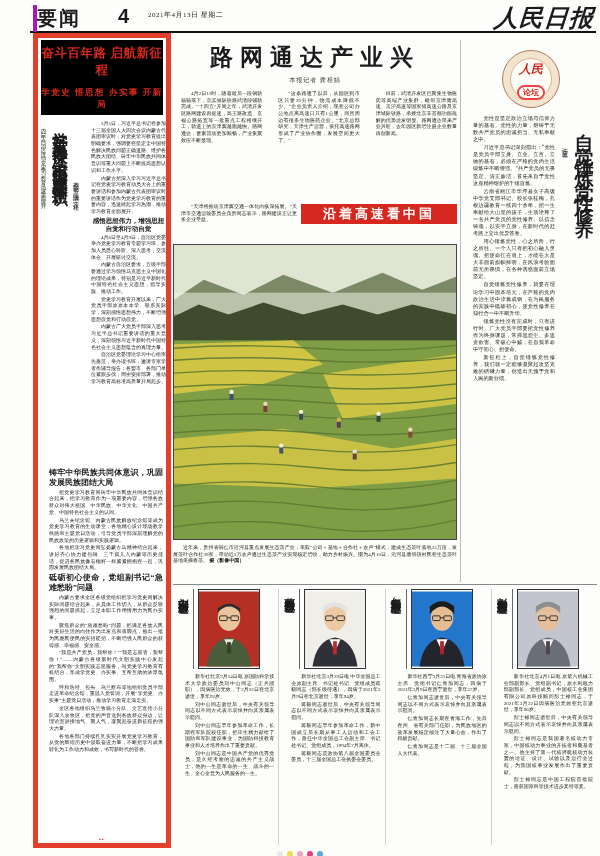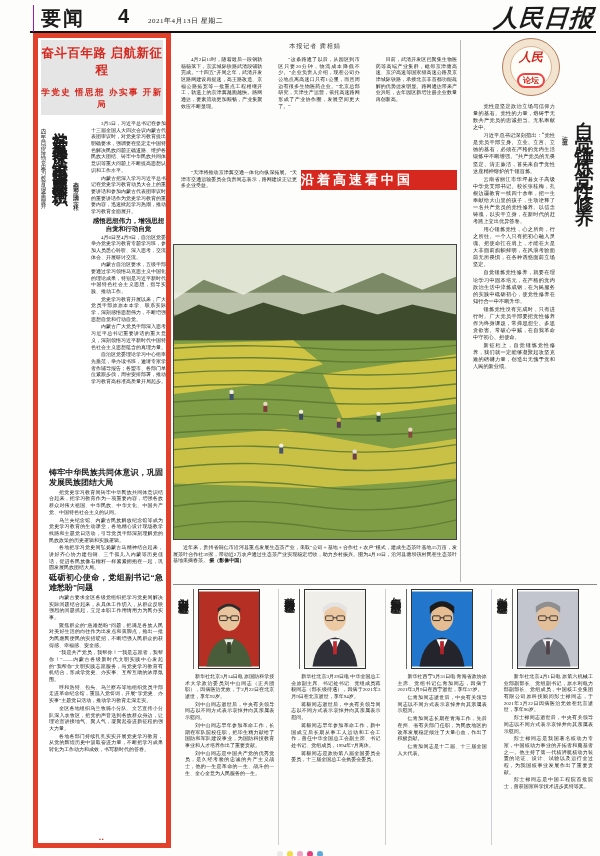--- a/index.html
+++ b/index.html
@@ -3,27 +3,27 @@
 <meta charset="utf-8">
 <style>
   html,body{margin:0;padding:0;}
   body{
     width:600px;height:856px;position:relative;overflow:hidden;
     background:#fdfdfb;color:#1b1b1b;
     font-family:"Liberation Serif","DejaVu Serif",serif;
   }
   
   .header{position:absolute;left:30px;top:4px;width:566px;height:27px;border-bottom:2px solid #111;}
-  .section-title{position:absolute;left:3px;top:1px;font:bold 20px "Liberation Sans",sans-serif;border-left:1px solid #a21caf;padding-left:7px;letter-spacing:2px;}
+  .section-title{position:absolute;left:3px;top:1px;font:bold 20px "Liberation Sans",sans-serif;border-left:4px solid #a21caf;letter-spacing:2px;}
   .page-num{position:absolute;left:88px;top:1px;font:bold 20px "Liberation Sans",sans-serif;}
-  .page-date{position:absolute;left:118px;top:12px;font-size:7px;color:#222;letter-spacing:.5px;}
+  .page-date{position:absolute;left:118px;top:6px;font-size:7px;color:#222;letter-spacing:.5px;}
   .masthead{position:absolute;right:2px;top:-2px;font:bold italic 24px "Liberation Serif",serif;letter-spacing:1px;transform:skewX(-4deg);}
   
   .red-box{position:absolute;left:33px;top:33px;width:138px;height:815px;border:5px solid #e2402a;background:#fff;box-sizing:border-box;padding:2px 3px;overflow:hidden;}
-  .rb-banner{background:#e5e5e5;text-align:center;padding:5px 0 4px;}
+  .rb-banner{background:#000000;text-align:center;padding:5px 0 4px;}
   .rb-banner-l1{color:#d6281e;font:bold 12.5px "Liberation Sans",sans-serif;letter-spacing:.5px;}
   .rb-banner-l2{color:#d6281e;font:bold 8.5px "Liberation Sans",sans-serif;letter-spacing:1.5px;margin-top:8px;}
   .rb-top{position:relative;height:346px;margin-top:4px;}
   .rb-kicker{position:absolute;left:0;top:4px;writing-mode:vertical-rl;font-size:5.5px;letter-spacing:4px;color:#333;height:336px;}
   .rb-headline{position:absolute;left:8px;top:0;writing-mode:vertical-rl;font:bold 15.5px "Liberation Sans",sans-serif;letter-spacing:3px;height:344px;}
   .rb-byline{position:absolute;left:30px;top:58px;writing-mode:vertical-rl;font-size:6px;letter-spacing:2px;color:#222;height:200px;}
   .rb-body-top{position:absolute;left:42px;top:2px;width:83px;height:344px;overflow:hidden;}
   .rb-body-bottom{margin-top:3px;height:408px;overflow:hidden;}
   .tiny{font-size:5px;line-height:1.34;text-align:justify;}
   .tiny p,.bp{margin:0 0 1px 8px;text-indent:2em;}
@@ -31,29 +31,29 @@
   .subhead-b{font:bold 8px "Liberation Sans",sans-serif;text-indent:0 !important;margin:5px 0 4px;line-height:1.3;}
   .end-mark{position:absolute;left:50%;bottom:1px;transform:translateX(-50%);color:#d6281e;font-size:5px;letter-spacing:1px;}
   
   .mid{position:absolute;left:173px;top:39px;width:284px;}
   .mid-kicker{font:bold 11px "Liberation Sans",sans-serif;letter-spacing:1px;}
   .mid-headline{font:bold 23px "Liberation Sans",sans-serif;text-align:center;letter-spacing:7px;margin-top:3px;}
   .mid-byline{font-size:6px;text-align:center;color:#333;margin-top:3px;letter-spacing:1px;}
   .mid-cols{column-count:3;column-gap:8px;height:110px;overflow:hidden;margin-top:6px;}
   .mid-bottomrow{display:flex;align-items:flex-start;margin-top:3px;}
   .mid-cont{width:124px;height:22px;overflow:hidden;}
-  .banner-red{margin-left:auto;width:156px;height:20px;background:#d6281e;color:#fff;font:bold 13px "Liberation Sans",sans-serif;line-height:20px;text-align:left;letter-spacing:3px;}
+  .banner-red{margin-left:auto;width:156px;height:20px;background:#d6281e;color:#fff;font:bold 13px "Liberation Sans",sans-serif;line-height:20px;text-align:center;letter-spacing:3px;}
   
   .photo{position:absolute;left:173px;top:244px;width:284px;height:296px;border:1px solid #444;box-sizing:border-box;overflow:hidden;}
   .photo svg{display:block;width:100%;height:100%;}
   .caption{position:absolute;left:173px;top:545px;width:284px;height:34px;overflow:hidden;}
   .credit{font-weight:bold;}
   
   .vline{position:absolute;background:#b9b9b9;width:1px;}
-  .forum{position:absolute;left:465px;top:28px;width:132px;height:542px;overflow:hidden;}
+  .forum{position:absolute;left:465px;top:40px;width:132px;height:542px;overflow:hidden;}
   .badge{width:56px;height:56px;margin:10px auto 7px;border-radius:50%;background:#f3e4d0;border:1px solid #b07a5c;display:flex;align-items:center;justify-content:center;}
   .badge-inner{width:42px;height:42px;border-radius:50%;background:#fffdf8;border:1px solid #d8b794;text-align:center;padding-top:4px;box-sizing:border-box;}
   .badge-renmin{color:#cf2318;font:bold italic 12px "Liberation Serif",serif;line-height:12px;display:block;}
   .badge-luntan{display:inline-block;margin-top:10px;color:#cf2318;border:2px solid #ef4444;border-radius:8px;font:bold 8px "Liberation Sans",sans-serif;line-height:11px;padding:0 4px;}
   .forum-body{font-size:5.2px;line-height:1.36;text-align:justify;}
   .forum-float{float:right;width:38px;height:300px;margin:4px 0 4px 4px;display:flex;}
   .forum-author{writing-mode:vertical-rl;font-size:6px;color:#333;letter-spacing:2px;margin-top:24px;width:10px;}
   .forum-headline{writing-mode:vertical-rl;font:bold 19px "Liberation Sans",sans-serif;letter-spacing:12px;height:296px;margin-left:2px;}
   
   .obit-hline{position:absolute;left:173px;top:584px;width:424px;height:1px;background:#8a8a8a;}
@@ -117,20 +117,21 @@
         <p class="bp">“我是共产党员，我帮你！”“我是志愿者，我帮你！”——内蒙古各级新时代文明实践中心发起的“我帮你”文明实践志愿服务，与党史学习教育有机结合，形成学党史、办实事、互帮互助的浓厚氛围。</p>
         <p class="bp">呼和浩特、包头、乌兰察布等地组织党员干部走进革命纪念馆，重温入党誓词，开展“学党史、办实事”主题党日活动，推动学习教育走深走实。</p>
         <p class="bp">全区各地组织乌兰牧骑小分队、文艺宣传小分队深入农牧区，把党的声音送到各族群众身边，让理论宣讲接地气、聚人气，凝聚起奋进新征程的强大力量。</p>
         <p class="bp">各地各部门持续扎扎实实开展党史学习教育，从党的辉煌历史中汲取奋进力量，不断把学习成果转化为工作动力和成效，书写新时代的答卷。</p>
       </div>
   </div>
   <div class="end-mark">▪▪</div>
 </div>
 
 <div class="mid">
+  <div class="mid-headline">路网通达产业兴</div>
   <div class="mid-byline">本报记者 龚相娟</div>
   <div class="mid-cols tiny">
       <p class="bp">4月2日11时，随着最后一段钢轨稳稳落下，京滨城际铁路武清段铺轨完成。“十四五”开局之年，武清开发区路网建设再提速，高王路改造、京福公路拓宽等一批重点工程相继开工，轨道上的京津冀越跑越快。路网通达，要素流动更加顺畅，产业集聚效应不断显现。</p>
       <p class="bp">“这条路通了以后，从园区到市区只要20分钟，物流成本降低不少。”企业负责人介绍，现在公司办公地点离高速口只有1公里，而且周边有很多生物医药企业。“北京总部研究，天津生产运营，依托高速路网形成了产业协作圈，发展空间更大了。”</p>
       <p class="bp">目前，武清开发区已聚集生物医药等高端产业集群，毗邻京津塘高速、京沪高速等国家级高速公路及京津城际铁路，承接北京非首都功能疏解的优势愈发明显。路网通达带来产业兴旺，去年园区新增注册企业数量再创新高。</p>
     </div>
   <div class="mid-bottomrow">
     <div class="mid-cont tiny">
       <p class="bp">“天津将推动京津冀交通一体化向纵深拓展。”天津市交通运输委员会负责同志表示，路网建设正让更多企业受益。</p>
     </div>

